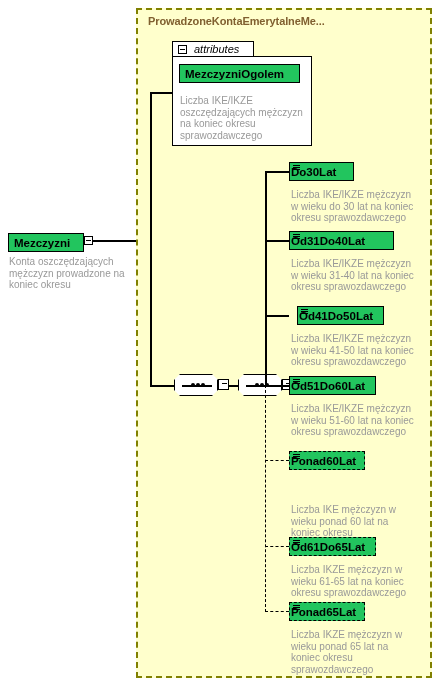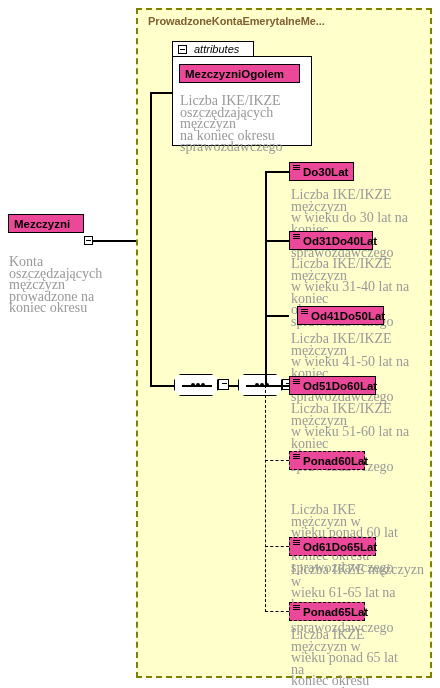--- a/index.html
+++ b/index.html
@@ -83,21 +83,21 @@
     top: 3px;
     width: 5px;
     height: 1px;
     background: #000000;
   }
   #attributes-toggle { left: 178px; top: 45px; }
 
   
   .node {
     position: absolute;
-    background: #ec4899;
+    background: #22c55e;
     border: 1.6px solid #000000;
     box-sizing: border-box;
     height: 19px;
     display: flex;
     align-items: center;
     white-space: nowrap;
   }
   .node.optional { border-style: dashed; border-width: 1.6px; }
   .node::after {
     content: "";
@@ -126,30 +126,29 @@
     position: absolute;
     left: 0;
     width: 7px;
     height: 1px;
     background: #000000;
     display: block;
   }
   .elem-icon i:nth-child(1) { top: 0px; }
   .elem-icon i:nth-child(2) { top: 2px; }
   .elem-icon i:nth-child(3) { top: 4px; }
-  .node.has-icon .node-label { padding-left: 13px; }
+  .node.has-icon .node-label { padding-left: 1px; }
 
   
   .annotation {
     position: absolute;
-    font-size: 14px;
+    font-size: 10px;
     line-height: 11.5px;
     color: #999999;
     white-space: pre-line;
-    font-family: Liberation Serif, serif;
   }
 
   
   .seq {
     position: absolute;
     width: 44px;
     height: 22px;
     background: #ffffff;
     border: 1.6px solid #000000;
     box-sizing: border-box;
@@ -217,21 +216,21 @@
     border-left: 1.6px dashed #000000;
   }
   .dline.h {
     height: 0;
     border-top: 1.6px dashed #000000;
   }
 </style>
 </head>
 <body>
 
-<div class="node has-icon" id="root-node" style="left:8px; top:214px; width:76px;">
+<div class="node has-icon" id="root-node" style="left:8px; top:233px; width:76px;">
   <span class="node-label" style="padding-left:5px;">Mezczyzni</span>
 </div>
 <div class="collapse-toggle" id="root-toggle" style="left:84px; top:236px;"></div>
 <div class="annotation" style="left:9px; top:256px; width:125px;">Konta oszczędzających
 mężczyzn prowadzone na
 koniec okresu</div>
 
 <div class="line h" style="left:93px; top:240px; width:58px;"></div>
 
 <div id="ct-container"></div>
@@ -295,21 +294,21 @@
     <i></i>
       <i></i>
       <i></i>
   </span>
   <span class="node-label">Do30Lat</span>
 </div>
 <div class="annotation" style="left:291px; top:189px; width:140px;">Liczba IKE/IKZE mężczyzn
 w wieku do 30 lat na koniec
 okresu sprawozdawczego</div>
 
-<div class="node has-icon" style="left:289px; top:231px; width:84px;">
+<div class="node has-icon" style="left:289px; top:231px; width:105px;">
   <span class="elem-icon">
     <i></i>
       <i></i>
       <i></i>
   </span>
   <span class="node-label">Od31Do40Lat</span>
 </div>
 <div class="annotation" style="left:291px; top:258px; width:140px;">Liczba IKE/IKZE mężczyzn
 w wieku 31-40 lat na koniec
 okresu sprawozdawczego</div>

